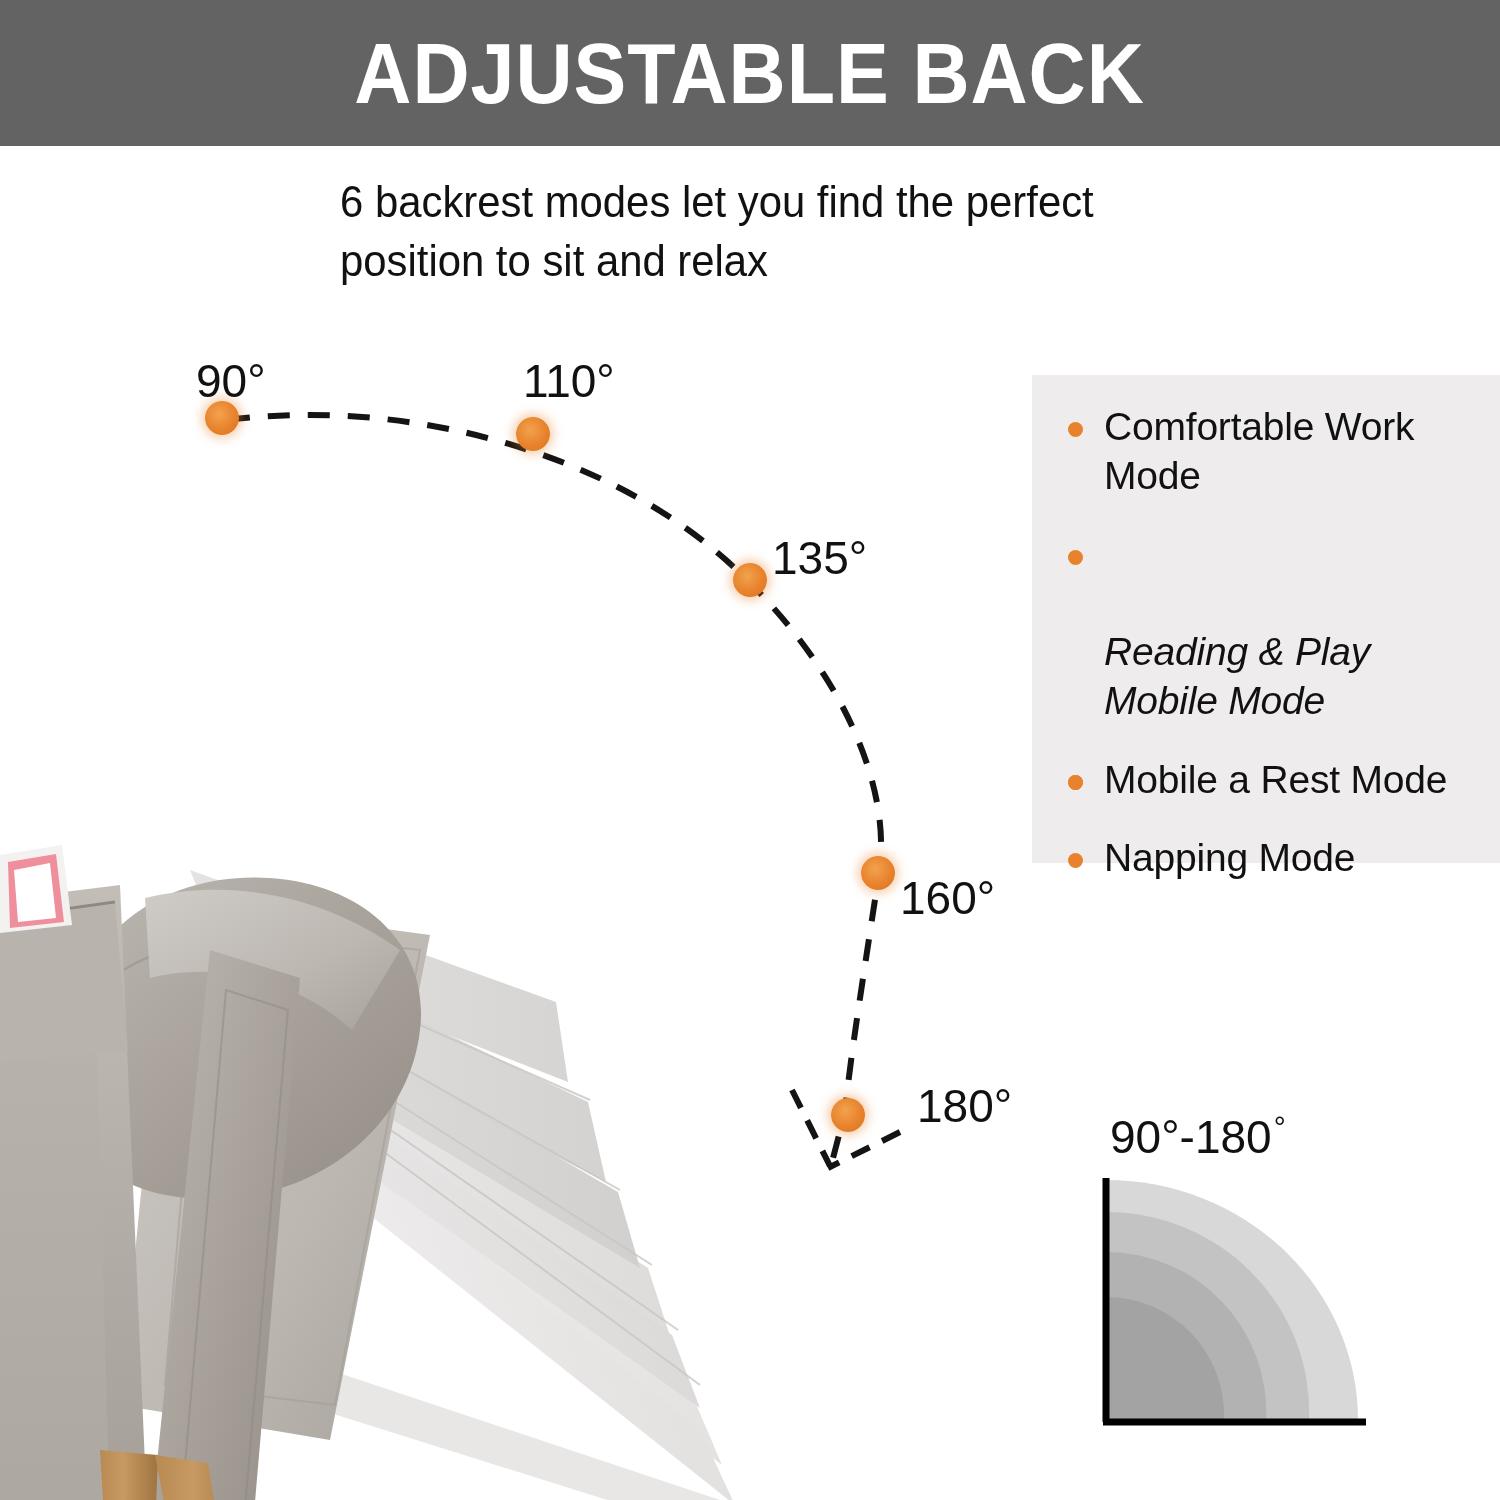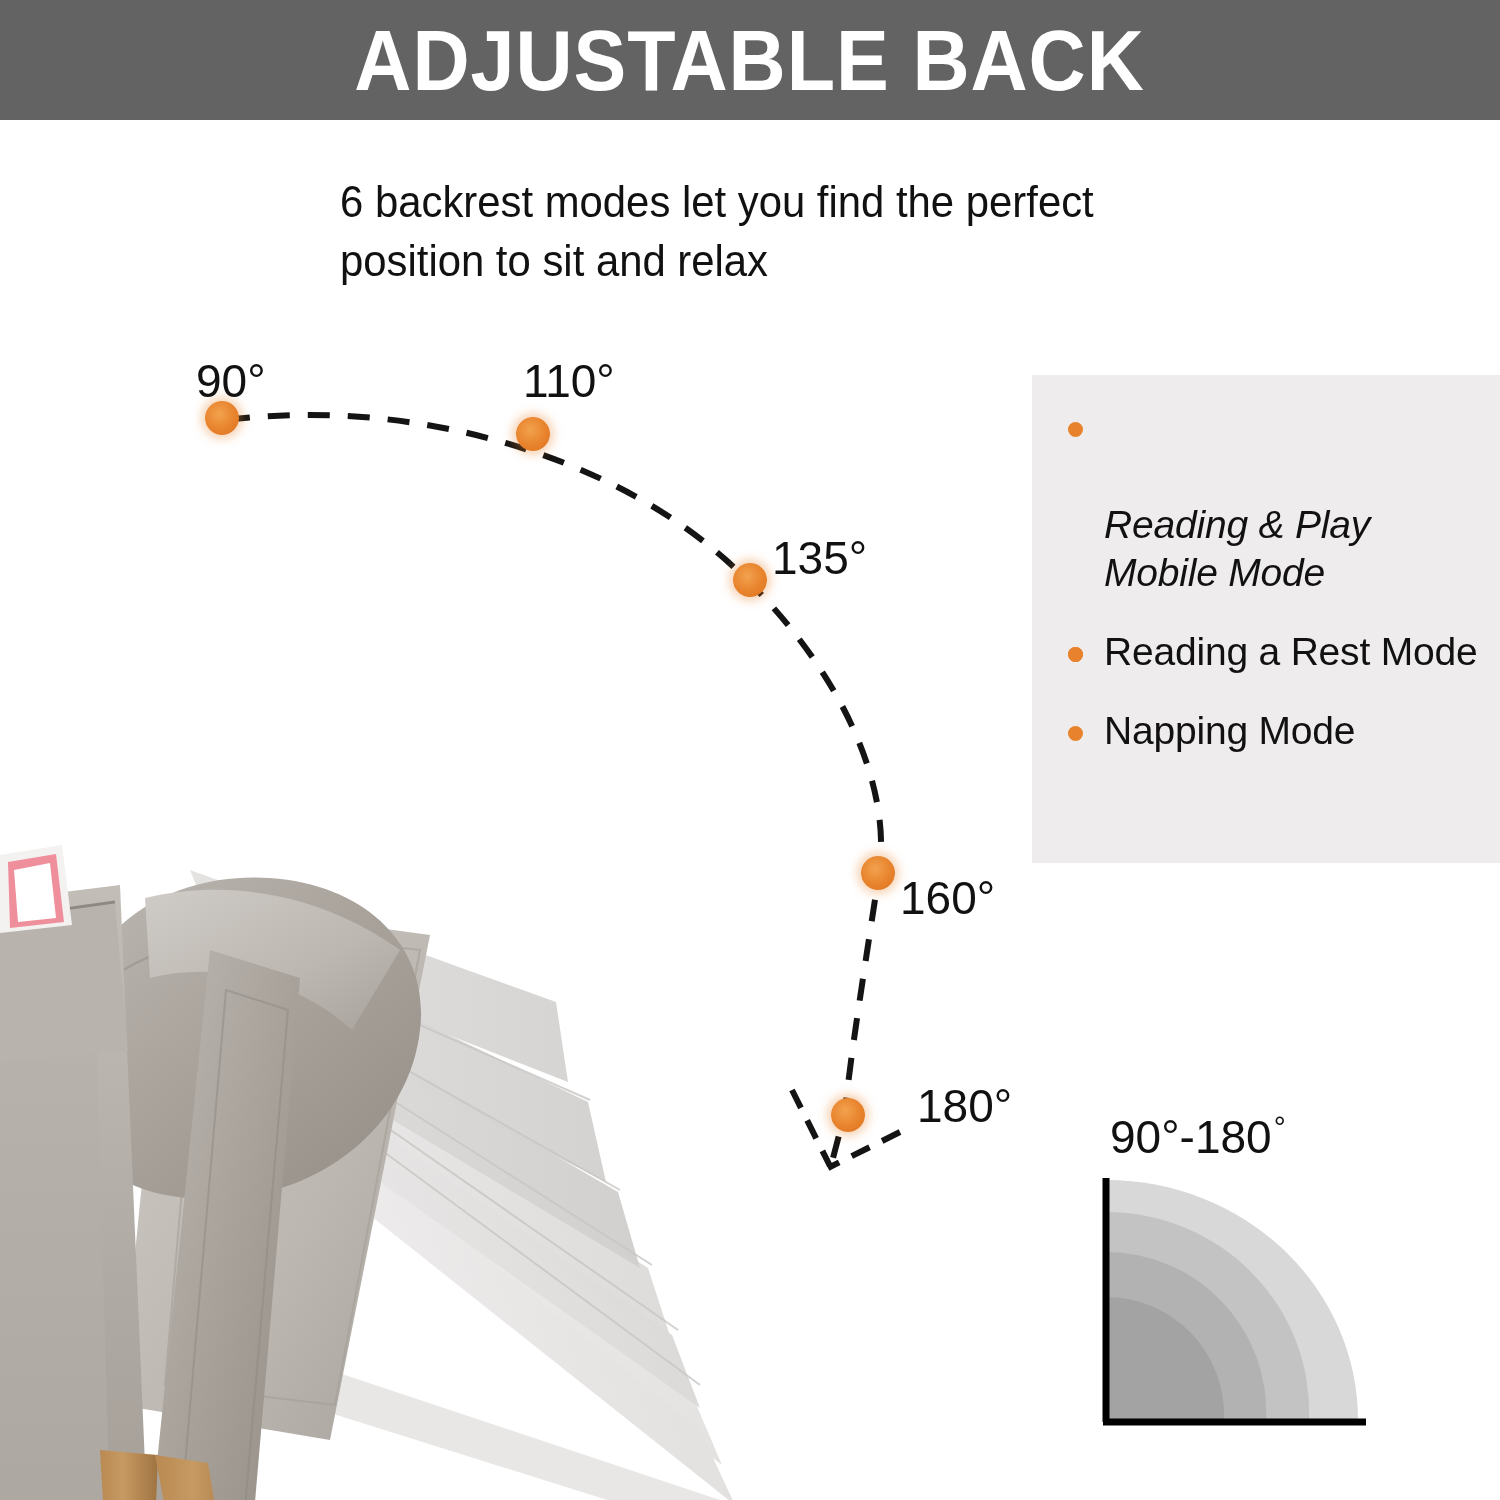--- a/index.html
+++ b/index.html
@@ -13,21 +13,21 @@
   #page {
     position: relative;
     width: 1500px; height: 1500px;
     background: #ffffff;
   }
 
   
   .header-bar {
     position: absolute;
     left: 0; top: 0;
-    width: 1500px; height: 120px;
+    width: 1500px; height: 146px;
     background: #636363;
     display: flex;
     align-items: center;
     justify-content: center;
   }
   .header-title {
     color: #ffffff;
     font-family: "Liberation Sans Narrow", "Liberation Sans", sans-serif;
     font-weight: bold;
     font-size: 86px;
@@ -271,31 +271,35 @@
     
     <div class="angle-label" style="left:196px; top:381px;">90°</div>
     <div class="angle-label" style="left:523px; top:381px;">110°</div>
     <div class="angle-label" style="left:772px; top:558px;">135°</div>
     <div class="angle-label" style="left:900px; top:898px;">160°</div>
     <div class="angle-label" style="left:917px; top:1106px;">180°</div>
   </div>
 
   <div class="feature-panel">
     <ul class="feature-list">
+      <li class="feature-item">
+        <span class="feature-bullet"></span>
+        <span>Comfortable Work Mode</span>
+      </li>
       <li class="feature-item" style="white-space:pre-line;">
         <span class="feature-bullet"></span>
         <span style="white-space:pre-line;font-style:italic;">Reading &amp; Play
 Mobile Mode</span>
       </li>
       <li class="feature-item">
         <span class="feature-bullet"></span>
       </li>
       <li class="feature-item">
         <span class="feature-bullet"></span>
-        <span>Reading a Rest Mode</span>
+        <span>Mobile a Rest Mode</span>
       </li>
       <li class="feature-item">
         <span class="feature-bullet"></span>
         <span>Napping Mode</span>
       </li>
     </ul>
   </div>
 
   <div class="quadrant-box">
     <div class="quadrant-label">

